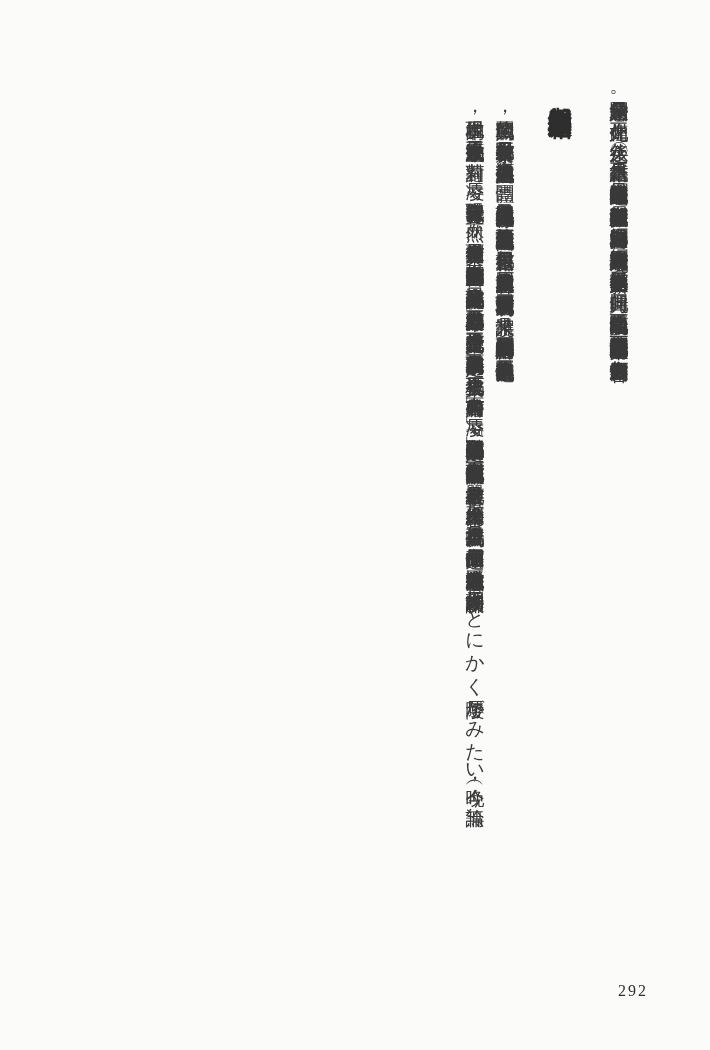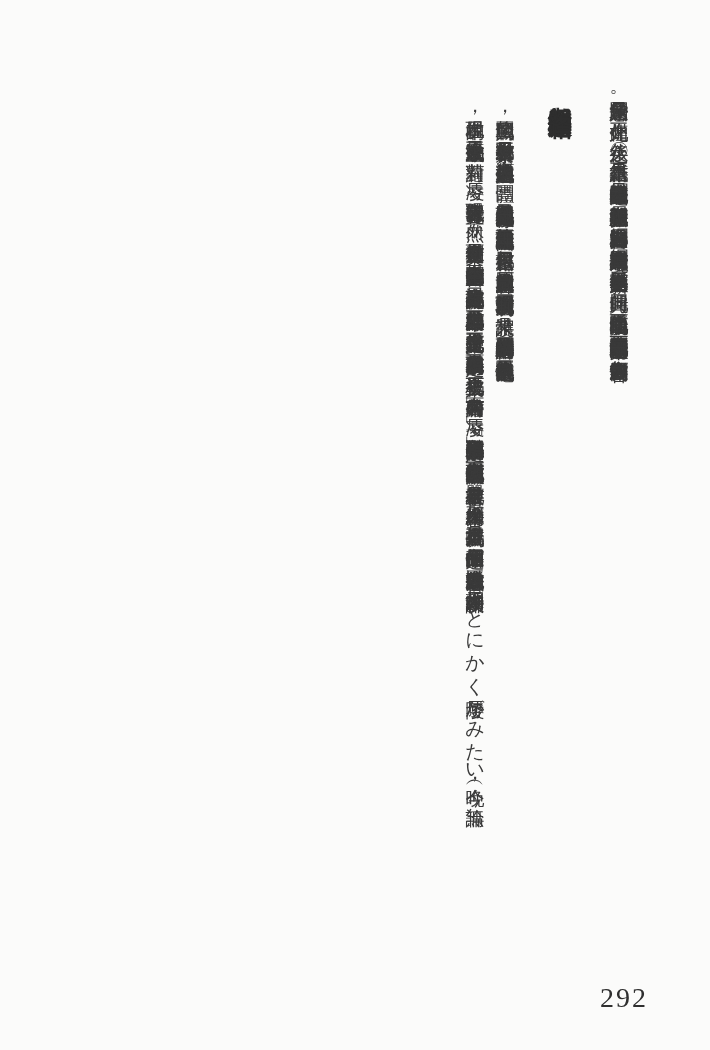--- a/index.html
+++ b/index.html
@@ -43,21 +43,21 @@
     margin: 0;
     
     margin-block-start: 28px;
     margin-block-end: 24px;
     letter-spacing: 1px;
   }
   .page-number {
     position: absolute;
     top: 982px;
     right: 62px;
-    font-size: 28px;
+    font-size: 16px;
     letter-spacing: 2px;
     color: #2f2f2f;
   }
 </style>
 </head>
 <body>
 
 <div class="page">
 
   <div class="text-block">

